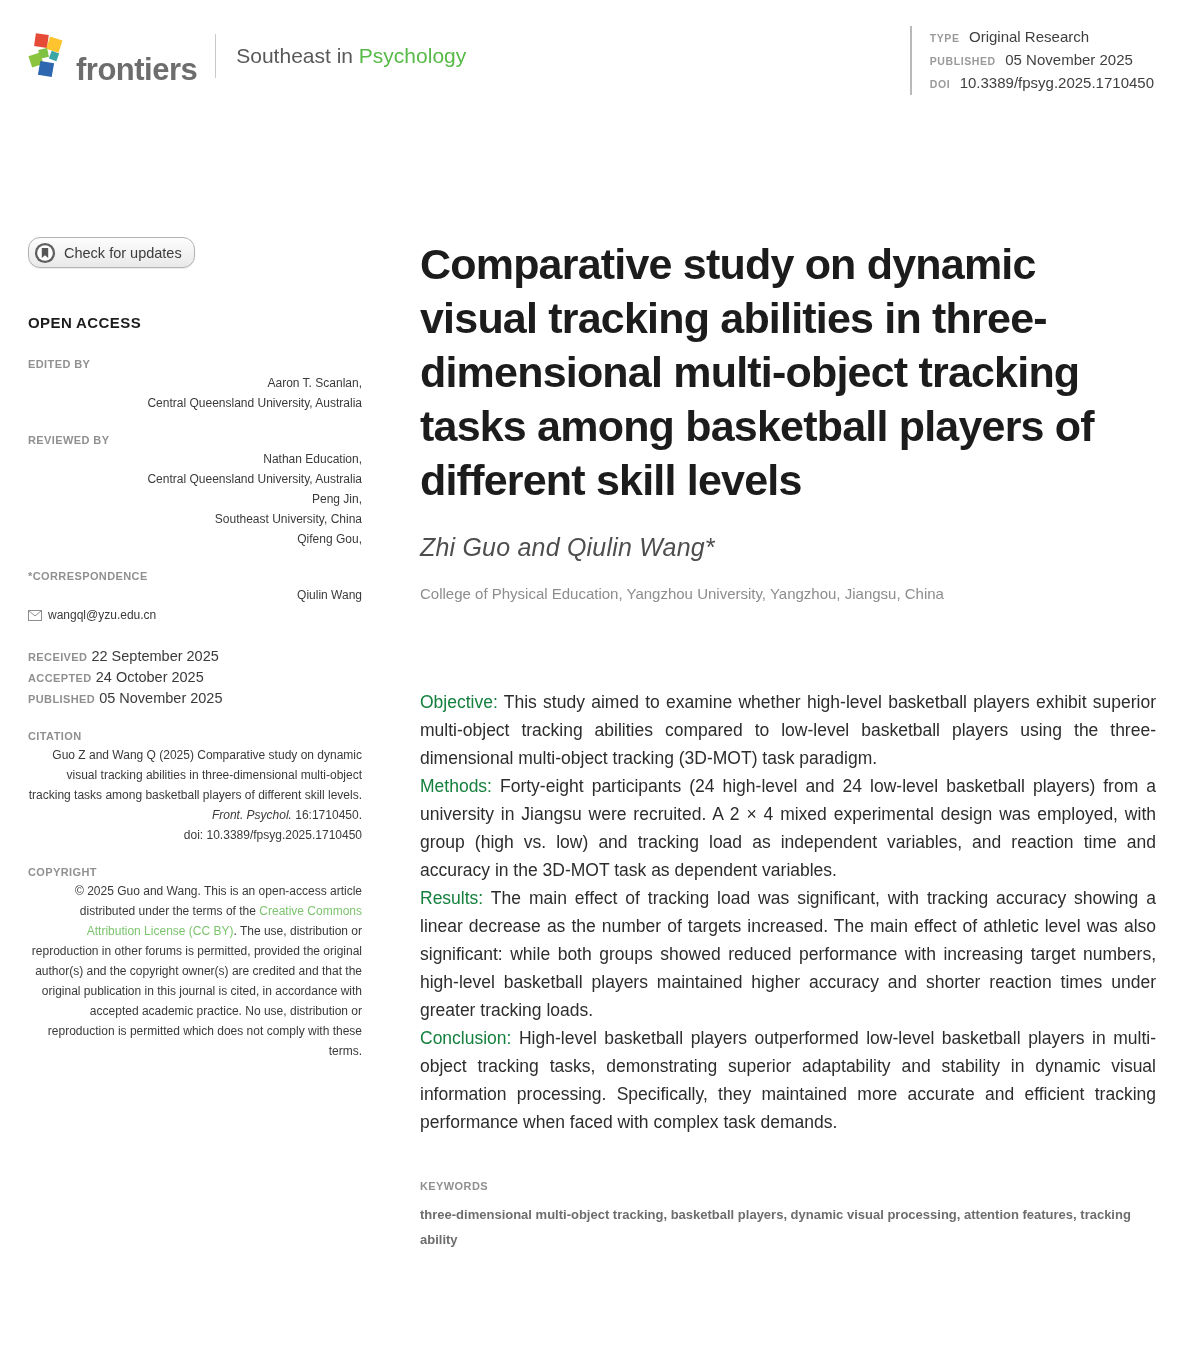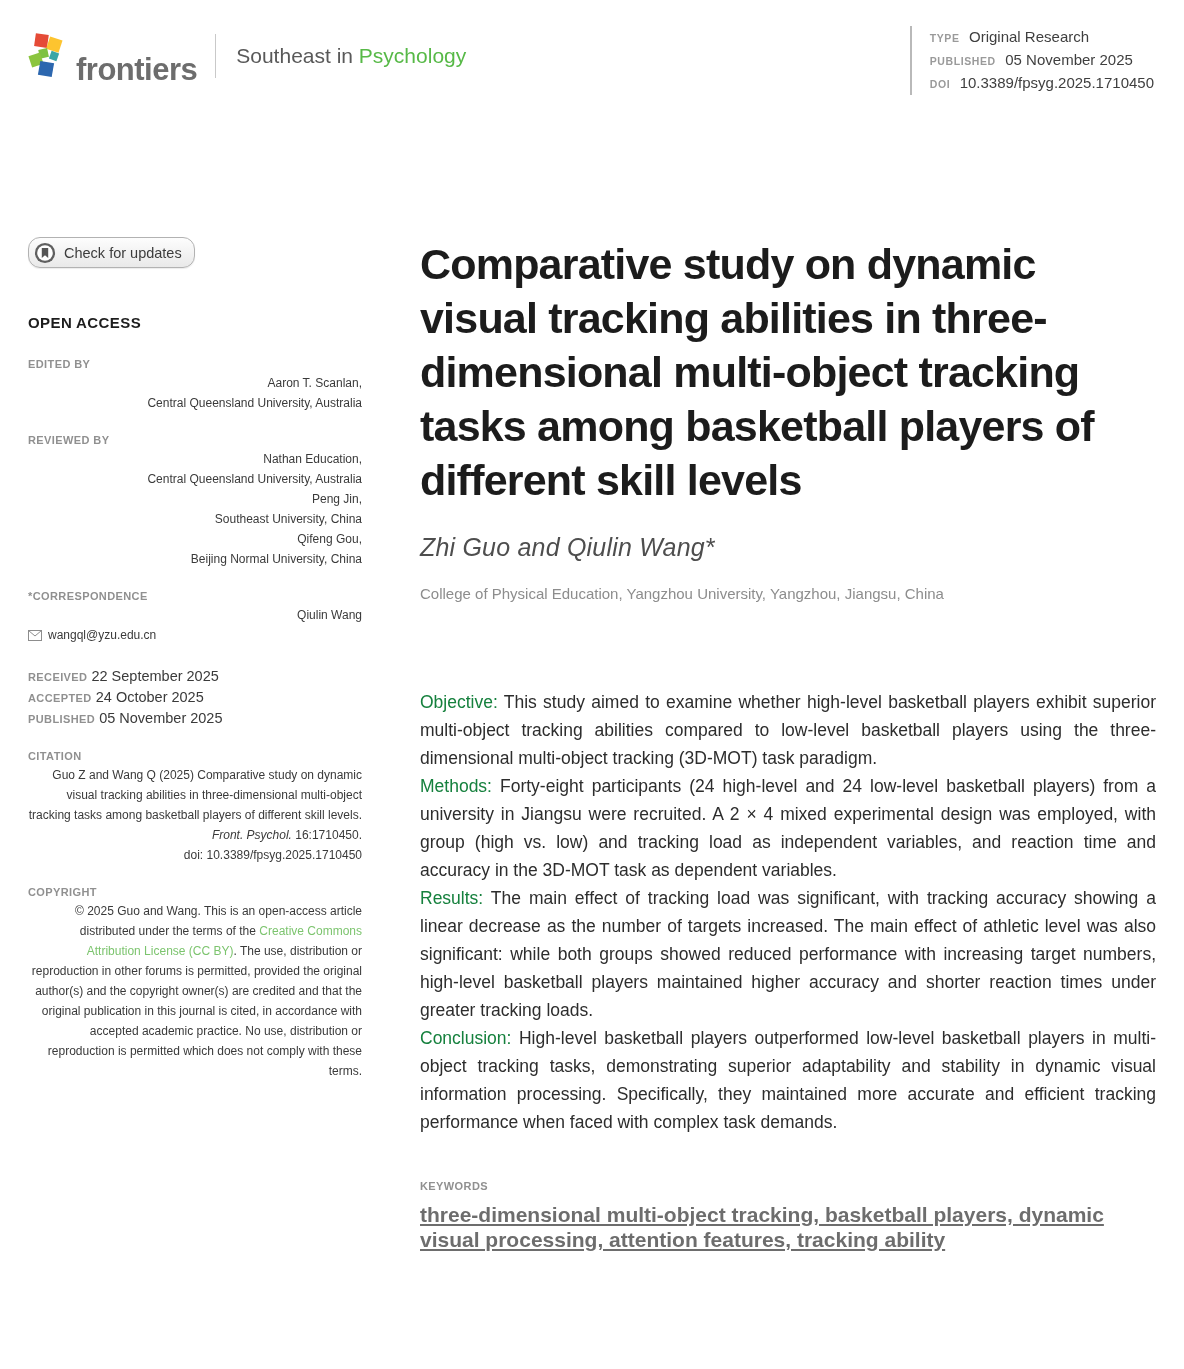--- a/index.html
+++ b/index.html
@@ -88,21 +88,21 @@
     font-size: 17.5px; line-height: 28px; color: #2d2d2d;
     text-align: justify;
   }
   .abstract strong { color: #15803d; font-weight: normal; }
   .keywords { margin-top: 44px; }
   .keywords-label {
     font-size: 11px; font-weight: bold; color: #909090;
     letter-spacing: 0.4px; margin-bottom: 10px; margin-top: 20px;
   }
   .keywords-text {
-    font-size: 21px; font-weight: bold; color: #6d6d6d; line-height: 25px; text-decoration: underline;
+    font-size: 13px; font-weight: bold; color: #6d6d6d; line-height: 25px;
   }
 </style>
 </head>
 <body>
 
 <div class="page">
 
   <div class="header">
     <div class="brand">
       <svg class="logo-mark" viewBox="0 0 40 48">
@@ -157,21 +157,20 @@
         <div class="side-text">Central Queensland University, Australia</div>
       </div>
 
       <div class="side-block">
         <div class="side-label">REVIEWED BY</div>
         <div class="side-text">Nathan Education,</div>
         <div class="side-text">Central Queensland University, Australia</div>
         <div class="side-text">Peng Jin,</div>
         <div class="side-text">Southeast University, China</div>
         <div class="side-text">Qifeng Gou,</div>
-        <div class="side-text">Beijing Normal University, China</div>
       </div>
 
       <div class="side-block">
         <div class="side-label">*CORRESPONDENCE</div>
         <div class="side-text">Qiulin Wang</div>
         <div class="side-text email-row">
           <span class="email-icon">
             <svg width="14" height="11" viewBox="0 0 14 11">
               <rect x="0.5" y="0.5" width="13" height="10" fill="none" stroke="#8d8d8d" stroke-width="1"></rect>
               <path d="M0.5 0.5 L7 6 L13.5 0.5" fill="none" stroke="#8d8d8d" stroke-width="1"></path>

